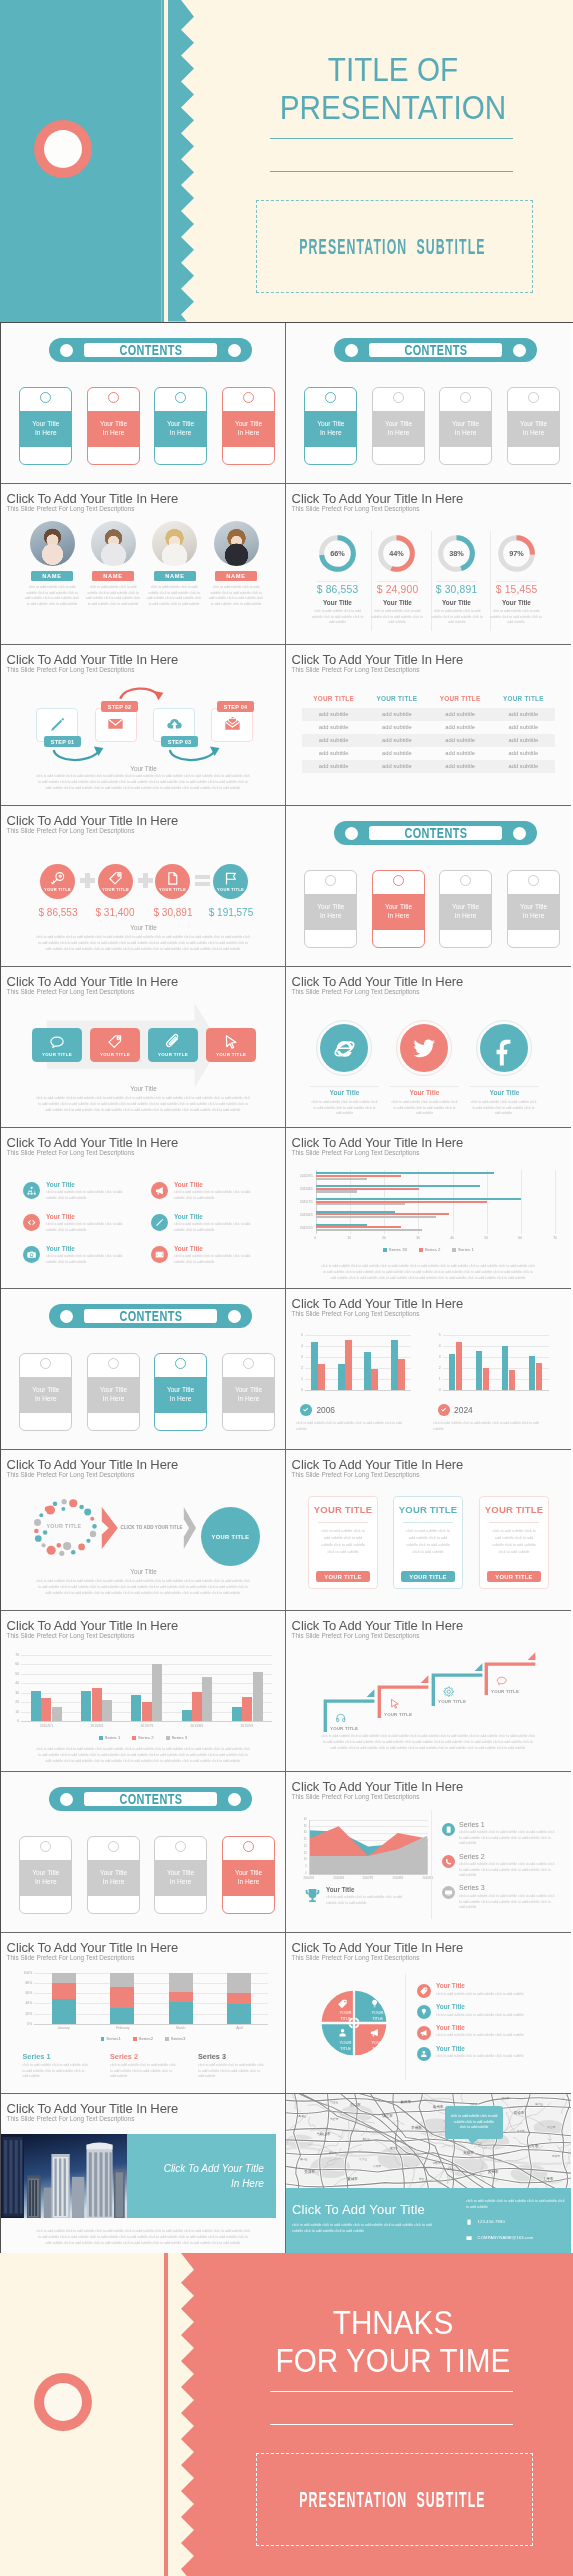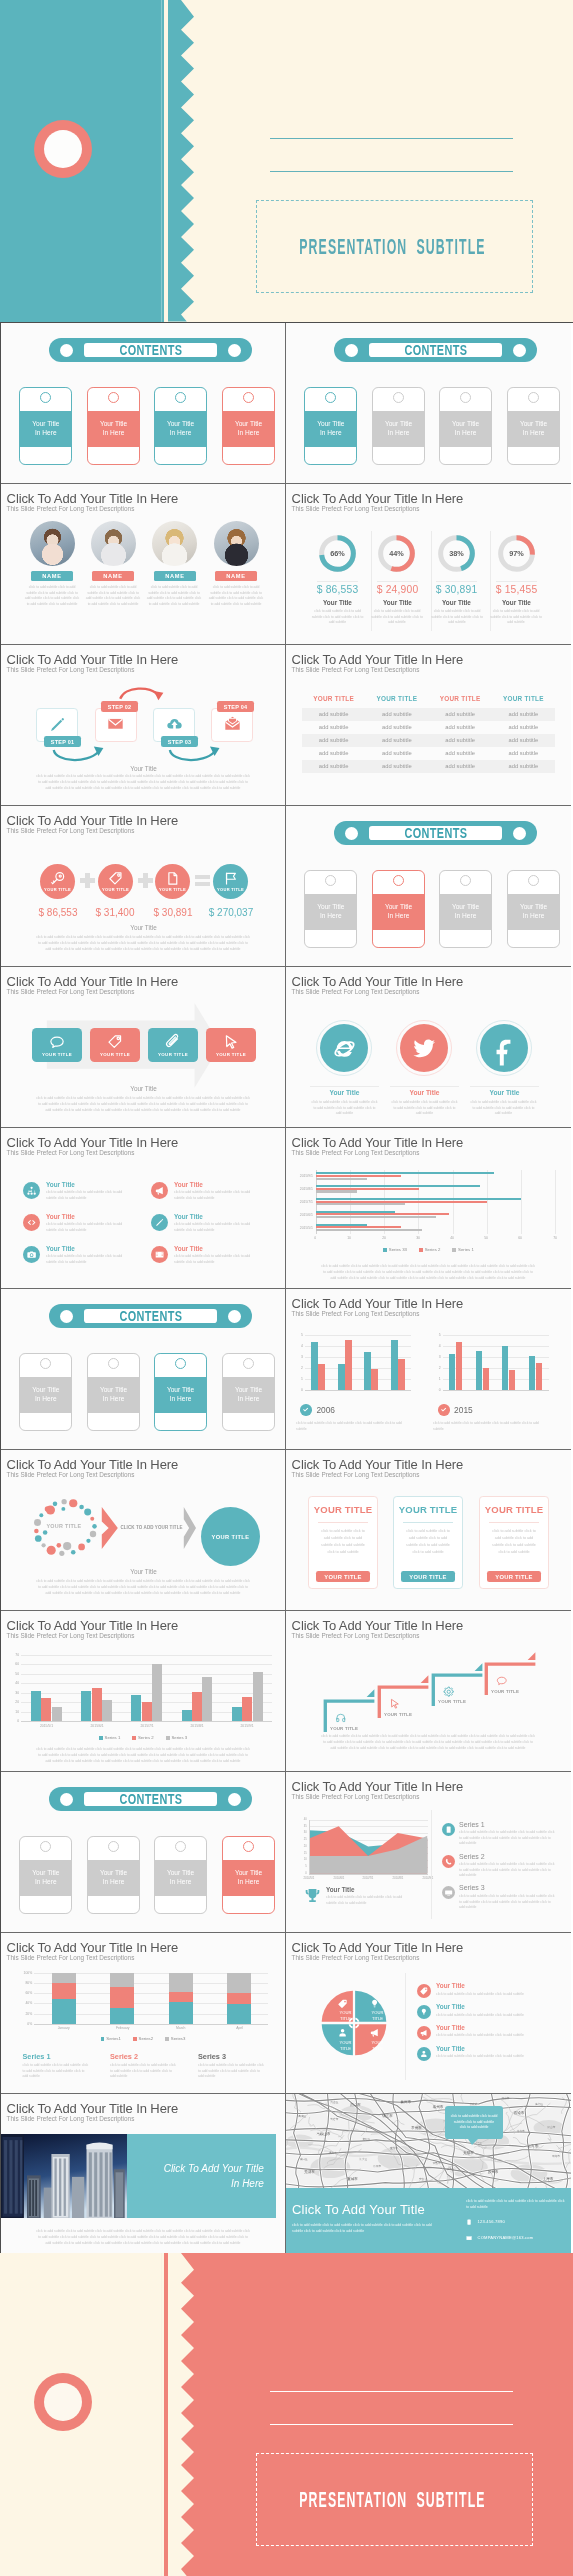--- a/index.html
+++ b/index.html
@@ -191,20 +191,24 @@
 <div class="page">
 
   <div class="cover" style="background:#fdf6e5;">
     <div class="leftpanel" style="background:#5bb4bd;"></div>
     <div class="thinline" style="left:161px;background:#bfe3e6;"></div>
     <svg class="zig" width="27.6" height="324" viewBox="0 0 36 424" preserveAspectRatio="none" style="left:168px;top:0;height:323px;">
       <path d="M0 0 L18 0 L36 22 L18 39 L36 56 L18 73 L36 90 L18 107 L36 124 L18 141 L36 158 L18 175 L36 192 L18 209 L36 226 L18 243 L36 260 L18 277 L36 294 L18 311 L36 328 L18 345 L36 362 L18 379 L36 396 L18 413 L26 422 L0 422 Z" fill="#5bb4bd"></path>
     </svg>
     <div class="ring" style="left:34px;top:120px;width:58px;height:58px;background:#ef8279;"></div>
     <div class="ringin" style="left:44px;top:130px;width:38px;height:38px;background:#fdfdfc;"></div>
+    <div class="ttl" style="left:240px;width:306px;top:50px;font-size:34px;color:#58aab6;line-height:1.13;letter-spacing:0;">
+      <div style="transform:scaleX(.873)">TITLE OF</div>
+      <div style="transform:scaleX(.873)">PRESENTATION</div>
+    </div>
     <div class="rule" style="left:270px;top:138px;width:243px;background:#63b2bb;"></div>
     <div class="rule" style="left:270px;top:171px;width:243px;background:#63b2bb;"></div>
     <div class="dashbox" style="left:256px;top:200px;width:277px;height:93px;border:1.2px dashed #7cc0c7;"></div>
     <div class="subt" style="left:226px;top:236px;width:277px;font-size:22px;color:#5aa9b5;line-height:1;"><span>PRESENTATION  SUBTITLE</span></div>
   </div>
   <div class="grid" id="grid">
   <div class="sl">
     <div class="pill" style="left:48px;top:15.3px;width:203px;height:24px;background:#52afb9;">
       <div class="dot" style="left:10.7px"></div>
       <div class="inner">
@@ -503,21 +507,21 @@
       <div class="ccirc-ic">
             <svg width="15.3" height="15.3" viewBox="0 0 26 26" style="">
               <g fill="none" stroke="#ffffff" stroke-width="2" stroke-linejoin="round">
                 <path d="M6 3 V23"></path>
                 <path d="M6 4 H21 L17.8 9 L21 14 H6 Z"></path>
               </g>
             </svg>
           </div>
       <div class="ccirc-tx">YOUR TITLE</div>
     </div>
-    <div class="sumval" style="left:201px;top:101px;width:58px;color:#5bb4bd;">$ 270,037</div>
+    <div class="sumval" style="left:201px;top:101px;width:58px;color:#5bb4bd;">$ 191,575</div>
     <div class="footttl" style="top:118px;">Your Title</div>
     <div class="foot" style="top:128px;">click to add subtitle click to add subtitle click to add subtitle  click to add subtitle click to add subtitle click to add subtitle click to add subtitle  click to add subtitle  click to add subtitle click to add subtitle click to add subtitle click to add subtitle click to add subtitle  click to add subtitle click to add subtitle  click to add subtitle click to add subtitle click to add subtitle click to add subtitle  click to add subtitle click to add subtitle</div>
   </div>
   <div class="sl">
     <div class="pill" style="left:48px;top:15.3px;width:203px;height:24px;background:#52afb9;">
       <div class="dot" style="left:10.7px"></div>
       <div class="inner">
             <span>CONTENTS</span>
           </div>
       <div class="dot" style="right:10.7px"></div>
@@ -821,21 +825,21 @@
           <div class="bar" style="left: 96px; top: 23px; width: 6.4px; height: 35px; background: rgb(91, 180, 189);"></div>
           <div class="bar" style="left: 103px; top: 29.5px; width: 6.4px; height: 28px; background: rgb(239, 130, 121);"></div>
           <div class="gline" style="left: 10px; top: 57px; width: 106px; background: rgb(210, 210, 210);"></div>
         </div>
     <div class="yearrow" style="left:152px;top:115px;">
       <span class="ycirc" style="background:#ef8279">
             <svg width="7.3" height="7.3" viewBox="0 0 26 26" fill="#ffffff" style="">
               <path d="M4 13.4 L6.6 10.8 L10.6 14.8 L19.4 6 L22 8.6 L10.6 20 Z"></path>
             </svg>
           </span>
-      <span class="ylab">2015</span>
+      <span class="ylab">2024</span>
     </div>
     <div class="tiny" style="left:147px;top:132px;width:113px;">click to add subtitle click to add subtitle click to add subtitle click to add subtitle</div>
   </div>
   <div class="sl">
     <div class="h1">Click To Add Your Title In Here</div>
     <div class="h2">This Slide Prefect For Long Text Descriptions</div>
     <svg style="position:absolute;left:31px;top:49px;" width="65" height="57" viewBox="0 0 85 75">
       <circle cx="42" cy="3.5" r="3.5" fill="#bdbdbd"></circle>
           <circle cx="54" cy="5.6" r="5.4" fill="#ef8279"></circle>
       <circle cx="30" cy="6.4" r="3" fill="#5bb4bd"></circle>
@@ -1449,19 +1453,23 @@
   </div>
 
   <div class="cover" style="background:#ef8279;border-bottom:none;">
     <div class="leftpanel" style="background:#fdf6e5;"></div>
     <div class="thinline" style="left:161px;background:#f6ece0;"></div>
     <svg class="zig" width="27.6" height="323" viewBox="0 0 36 422" preserveAspectRatio="none" style="left:168px;top:0;height:323px;">
       <path d="M0 0 L18 0 L36 22 L18 39 L36 56 L18 73 L36 90 L18 107 L36 124 L18 141 L36 158 L18 175 L36 192 L18 209 L36 226 L18 243 L36 260 L18 277 L36 294 L18 311 L36 328 L18 345 L36 362 L18 379 L36 396 L18 413 L26 422 L0 422 Z" fill="#fdf6e5"></path>
     </svg>
     <div class="ring" style="left:34px;top:120px;width:58px;height:58px;background:#ef8279;"></div>
     <div class="ringin" style="left:44px;top:130px;width:38px;height:38px;background:#fdf8ee;"></div>
+    <div class="ttl" style="left:240px;width:306px;top:50px;font-size:34px;color:#ffffff;line-height:1.13;letter-spacing:0;">
+      <div style="transform:scaleX(.873)">THNAKS</div>
+      <div style="transform:scaleX(.873)">FOR  YOUR TIME</div>
+    </div>
     <div class="rule" style="left:270px;top:138px;width:243px;background:#ffffff;"></div>
     <div class="rule" style="left:270px;top:171px;width:243px;background:#ffffff;"></div>
     <div class="dashbox" style="left:256px;top:200px;width:277px;height:93px;border:1.2px dashed #ffffff;"></div>
     <div class="subt" style="left:226px;top:236px;width:277px;font-size:22px;color:#ffffff;line-height:1;"><span>PRESENTATION  SUBTITLE</span></div>
   </div>
 </div>
 
 
 </body></html>

